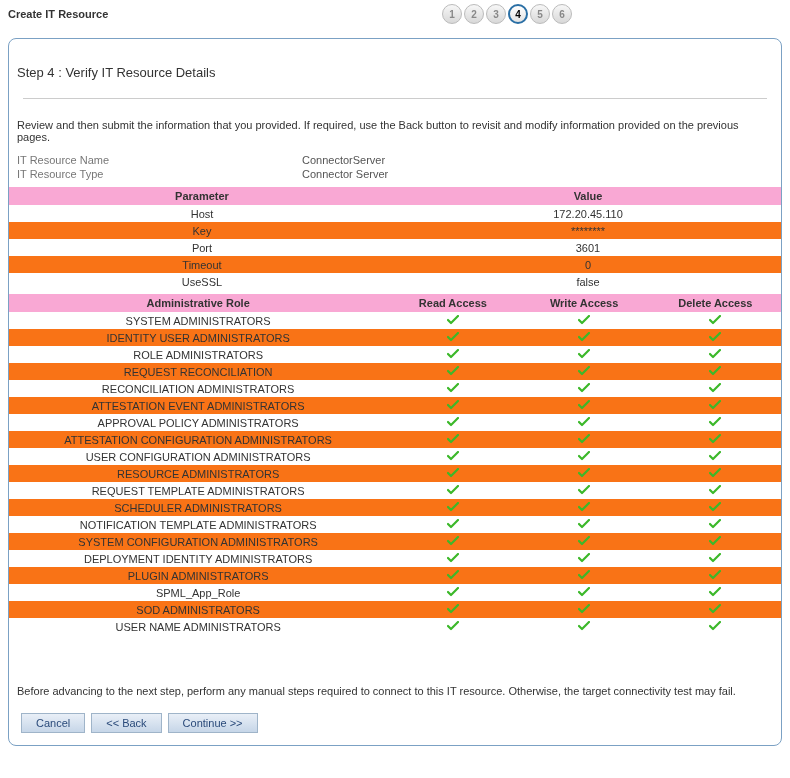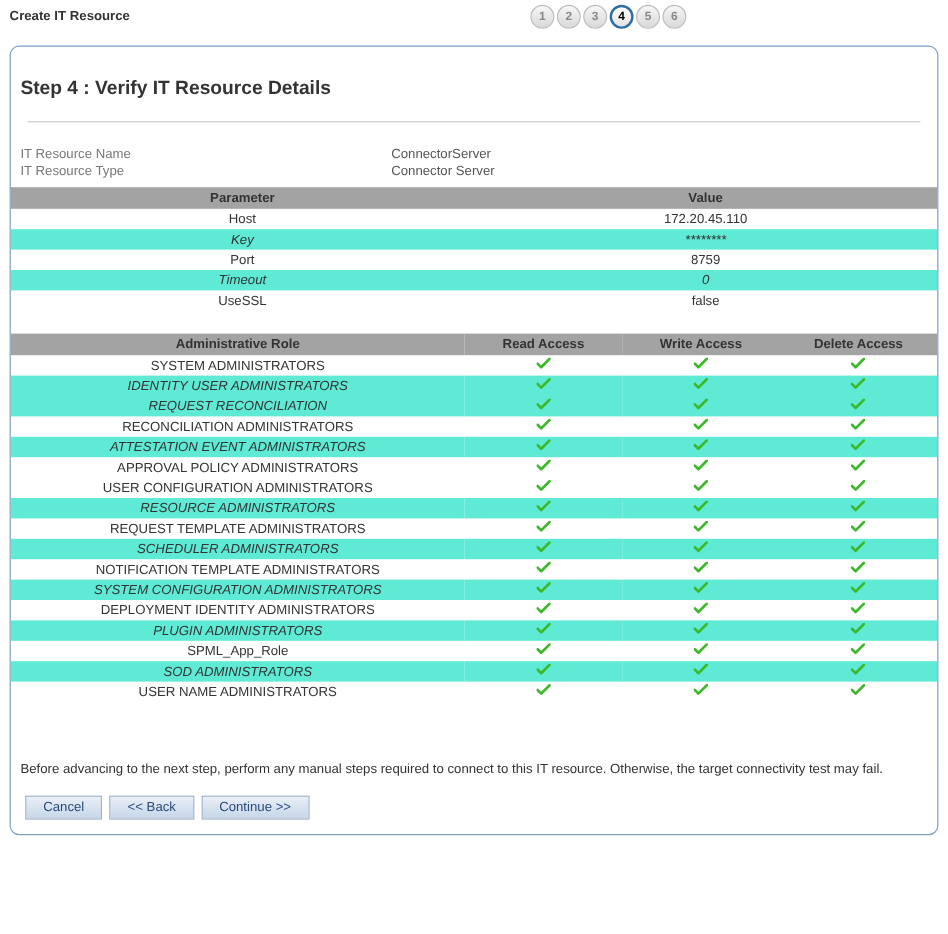--- a/index.html
+++ b/index.html
@@ -48,70 +48,68 @@
     background: linear-gradient(#fff, #e3e3e3);
   }
   .panel {
     margin: 6px 8px;
     border: 1px solid #7ba1c4;
     border-radius: 8px;
     padding: 12px 0 12px 0;
     background: #fff;
   }
   .step-heading {
-    font-weight: bold;
-    font-size: 16px;
+    font-weight: normal;
+    font-size: 13px;
     color: #333;
     padding: 14px 14px 18px 8px;
   }
   .hr {
     border: none;
     border-top: 1px solid #ccc;
     margin: 0 14px 20px 14px;
   }
   .review-text {
     padding: 0 14px 10px 8px;
     color: #333;
   }
   .kv-row {
     display: flex;
     padding: 1px 8px;
     color: #666;
-    gap: 24px;
   }
   .kv-label {
     width: 285px;
     color: #777;
   }
   .kv-value {
     color: #555;
   }
   .tbl {
     width: 100%;
     border-collapse: collapse;
     margin-top: 6px;
   }
   .tbl th {
-    background: #a3a3a3;
+    background: #f9a8d4;
     font-weight: bold;
     font-size: 11px;
     color: #333;
     padding: 3px 18px;
     text-align: center;
   }
   .tbl td {
     font-size: 11px;
     color: #333;
     padding: 2px 6px;
     text-align: center;
     height: 17px;
   }
   .tbl tr.even td {
-    background: #5eead4;
-    font-style: italic;
+    background: #f97316;
   }
   .params-col1 { width: 50%; }
   .roles-col1 { width: 49%; }
   .roles-col { width: 17%; }
   .check {
     color: #3cb82a;
     font-weight: bold;
     display: inline-block;
   }
   .check svg { display:block; margin: 0 auto; }
@@ -147,20 +145,21 @@
       <div class="step-circle current">4</div>
       <div class="step-circle">5</div>
       <div class="step-circle">6</div>
     </div>
 </div>
 
 <div class="panel">
   <div class="step-heading">Step 4 : Verify IT Resource Details</div>
   <hr class="hr">
 
+  <div class="review-text">Review and then submit the information that you provided. If required, use the Back button to revisit and modify information provided on the previous pages.</div>
 
   <div class="kv-row">
     <div class="kv-label">IT Resource Name</div>
     <div class="kv-value">ConnectorServer</div>
   </div>
   <div class="kv-row">
     <div class="kv-label">IT Resource Type</div>
     <div class="kv-value">Connector Server</div>
   </div>
 
@@ -179,34 +178,34 @@
         <tr>
           <td>Host</td>
           <td>172.20.45.110</td>
         </tr>
         <tr class="even">
           <td>Key</td>
           <td>********</td>
         </tr>
         <tr>
           <td>Port</td>
-          <td>8759</td>
+          <td>3601</td>
         </tr>
         <tr class="even">
           <td>Timeout</td>
           <td>0</td>
         </tr>
         <tr>
           <td>UseSSL</td>
           <td>false</td>
         </tr>
       </tbody>
   </table>
 
-  <table class="tbl" style="margin-top:19px;">
+  <table class="tbl" style="margin-top:4px;">
     <colgroup>
         <col class="roles-col1">
         <col class="roles-col">
         <col class="roles-col">
         <col class="roles-col">
       </colgroup>
     <thead>
       <tr>
         <th>Administrative Role</th>
         <th>Read Access</th>
@@ -232,20 +231,32 @@
           <td><span class="check"><svg width="12" height="10" viewBox="0 0 12 10">
                 <path d="M1 5 L4 8 L11 1" stroke="#3cb82a" stroke-width="2.2" fill="none" stroke-linecap="round" stroke-linejoin="round"></path>
               </svg></span></td>
           <td><span class="check"><svg width="12" height="10" viewBox="0 0 12 10">
                 <path d="M1 5 L4 8 L11 1" stroke="#3cb82a" stroke-width="2.2" fill="none" stroke-linecap="round" stroke-linejoin="round"></path>
               </svg></span></td>
           <td><span class="check"><svg width="12" height="10" viewBox="0 0 12 10">
                 <path d="M1 5 L4 8 L11 1" stroke="#3cb82a" stroke-width="2.2" fill="none" stroke-linecap="round" stroke-linejoin="round"></path>
               </svg></span></td>
         </tr>
+        <tr>
+          <td>ROLE ADMINISTRATORS</td>
+          <td><span class="check"><svg width="12" height="10" viewBox="0 0 12 10">
+                <path d="M1 5 L4 8 L11 1" stroke="#3cb82a" stroke-width="2.2" fill="none" stroke-linecap="round" stroke-linejoin="round"></path>
+              </svg></span></td>
+          <td><span class="check"><svg width="12" height="10" viewBox="0 0 12 10">
+                <path d="M1 5 L4 8 L11 1" stroke="#3cb82a" stroke-width="2.2" fill="none" stroke-linecap="round" stroke-linejoin="round"></path>
+              </svg></span></td>
+          <td><span class="check"><svg width="12" height="10" viewBox="0 0 12 10">
+                <path d="M1 5 L4 8 L11 1" stroke="#3cb82a" stroke-width="2.2" fill="none" stroke-linecap="round" stroke-linejoin="round"></path>
+              </svg></span></td>
+        </tr>
         <tr class="even">
           <td>REQUEST RECONCILIATION</td>
           <td><span class="check"><svg width="12" height="10" viewBox="0 0 12 10">
                 <path d="M1 5 L4 8 L11 1" stroke="#3cb82a" stroke-width="2.2" fill="none" stroke-linecap="round" stroke-linejoin="round"></path>
               </svg></span></td>
           <td><span class="check"><svg width="12" height="10" viewBox="0 0 12 10">
                 <path d="M1 5 L4 8 L11 1" stroke="#3cb82a" stroke-width="2.2" fill="none" stroke-linecap="round" stroke-linejoin="round"></path>
               </svg></span></td>
           <td><span class="check"><svg width="12" height="10" viewBox="0 0 12 10">
                 <path d="M1 5 L4 8 L11 1" stroke="#3cb82a" stroke-width="2.2" fill="none" stroke-linecap="round" stroke-linejoin="round"></path>
@@ -270,20 +281,32 @@
               </svg></span></td>
           <td><span class="check"><svg width="12" height="10" viewBox="0 0 12 10">
                 <path d="M1 5 L4 8 L11 1" stroke="#3cb82a" stroke-width="2.2" fill="none" stroke-linecap="round" stroke-linejoin="round"></path>
               </svg></span></td>
           <td><span class="check"><svg width="12" height="10" viewBox="0 0 12 10">
                 <path d="M1 5 L4 8 L11 1" stroke="#3cb82a" stroke-width="2.2" fill="none" stroke-linecap="round" stroke-linejoin="round"></path>
               </svg></span></td>
         </tr>
         <tr>
           <td>APPROVAL POLICY ADMINISTRATORS</td>
+          <td><span class="check"><svg width="12" height="10" viewBox="0 0 12 10">
+                <path d="M1 5 L4 8 L11 1" stroke="#3cb82a" stroke-width="2.2" fill="none" stroke-linecap="round" stroke-linejoin="round"></path>
+              </svg></span></td>
+          <td><span class="check"><svg width="12" height="10" viewBox="0 0 12 10">
+                <path d="M1 5 L4 8 L11 1" stroke="#3cb82a" stroke-width="2.2" fill="none" stroke-linecap="round" stroke-linejoin="round"></path>
+              </svg></span></td>
+          <td><span class="check"><svg width="12" height="10" viewBox="0 0 12 10">
+                <path d="M1 5 L4 8 L11 1" stroke="#3cb82a" stroke-width="2.2" fill="none" stroke-linecap="round" stroke-linejoin="round"></path>
+              </svg></span></td>
+        </tr>
+        <tr class="even">
+          <td>ATTESTATION CONFIGURATION ADMINISTRATORS</td>
           <td><span class="check"><svg width="12" height="10" viewBox="0 0 12 10">
                 <path d="M1 5 L4 8 L11 1" stroke="#3cb82a" stroke-width="2.2" fill="none" stroke-linecap="round" stroke-linejoin="round"></path>
               </svg></span></td>
           <td><span class="check"><svg width="12" height="10" viewBox="0 0 12 10">
                 <path d="M1 5 L4 8 L11 1" stroke="#3cb82a" stroke-width="2.2" fill="none" stroke-linecap="round" stroke-linejoin="round"></path>
               </svg></span></td>
           <td><span class="check"><svg width="12" height="10" viewBox="0 0 12 10">
                 <path d="M1 5 L4 8 L11 1" stroke="#3cb82a" stroke-width="2.2" fill="none" stroke-linecap="round" stroke-linejoin="round"></path>
               </svg></span></td>
         </tr>

